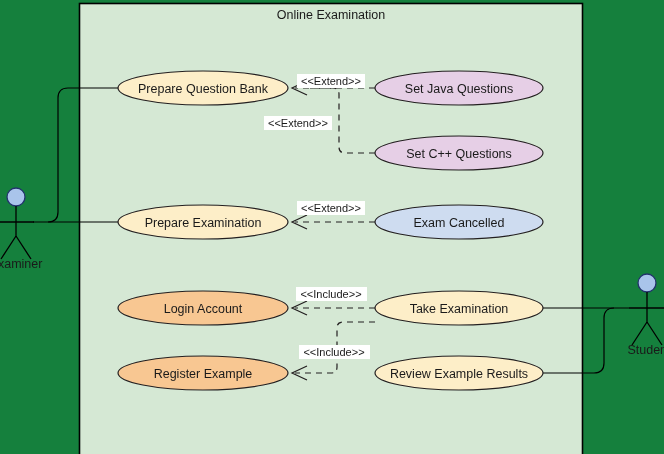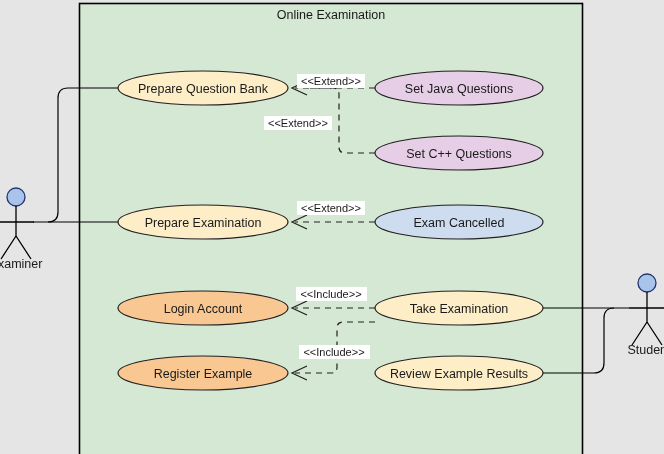--- a/index.html
+++ b/index.html
@@ -8,21 +8,21 @@
     padding: 0;
     background: #ffffff;
   }
   body {
     font-family: "Liberation Sans", sans-serif;
   }
   #canvas {
     position: relative;
     width: 664px;
     height: 454px;
-    background: #e5e5e5;
+    background: #15803d;
     overflow: hidden;
   }
   #diagram-svg {
     position: absolute;
     left: 0;
     top: 0;
     width: 664px;
     height: 454px;
   }
   .uc-label {

